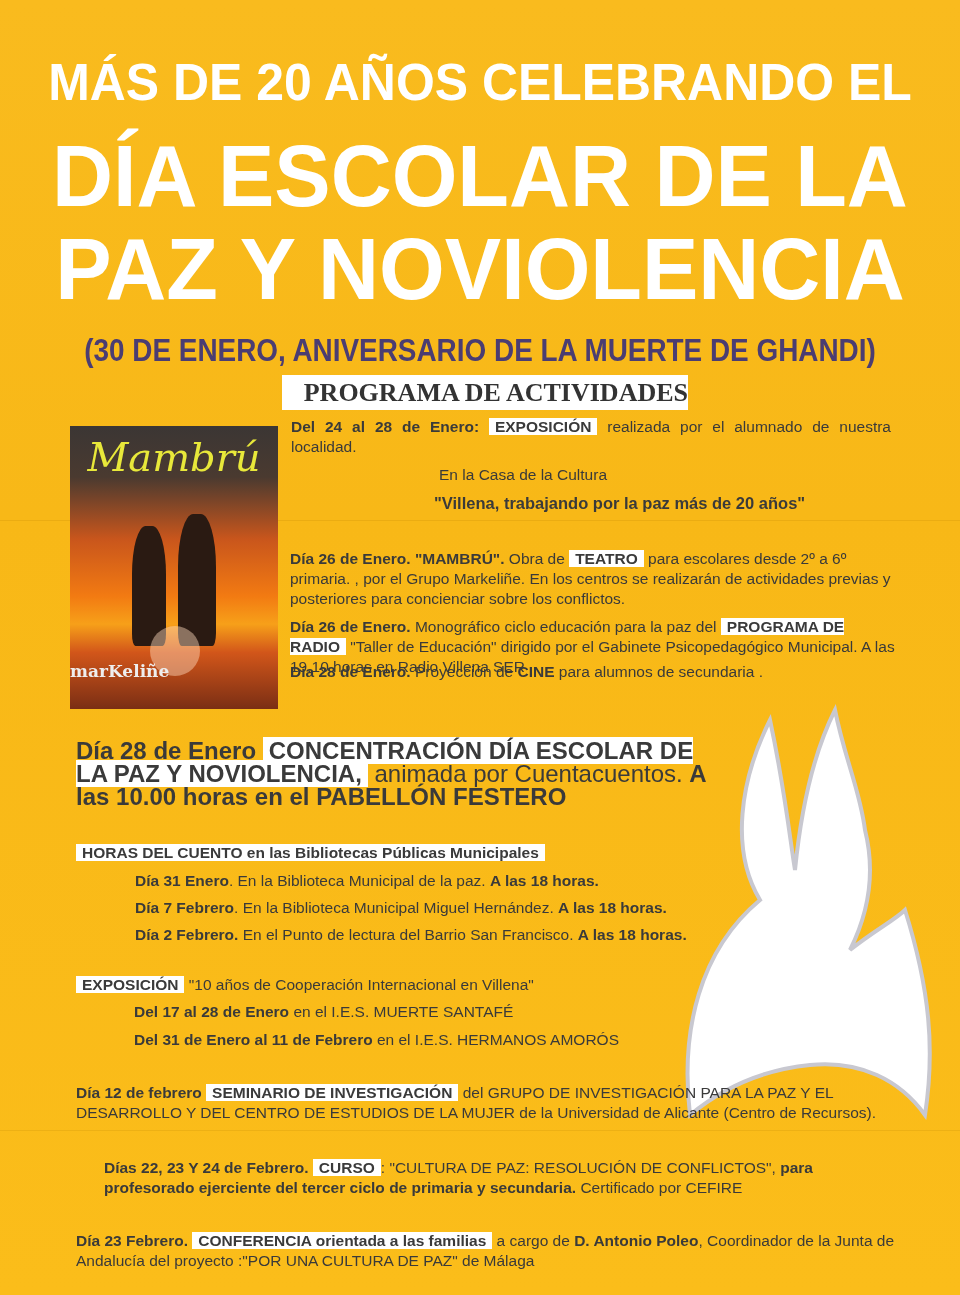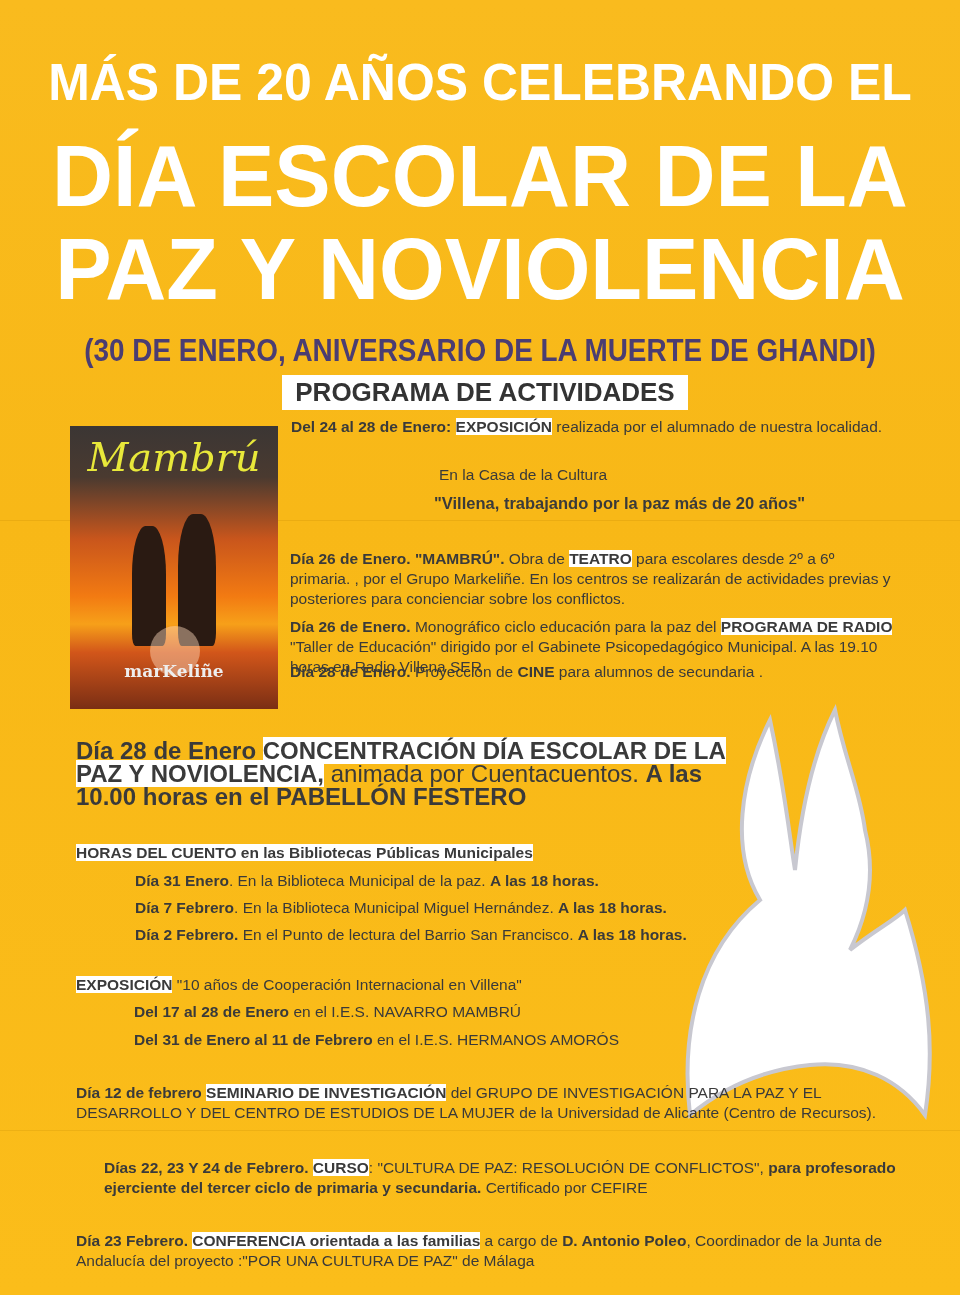--- a/index.html
+++ b/index.html
@@ -4,27 +4,27 @@
 <style>
   html,body{margin:0;padding:0;}
   body{width:960px;height:1295px;overflow:hidden;background:#f7b81c;position:relative;font-family:"Liberation Sans",sans-serif;color:#333;}
   .poster{position:absolute;inset:0;background:linear-gradient(180deg,#f9bb1e 0%,#f8b817 40%,#fbbd1a 100%);}
   .fold{position:absolute;left:0;right:0;height:1px;background:rgba(180,120,0,0.18);}
   .t1,.t2,.t3{position:absolute;left:0;width:960px;text-align:center;color:#fff;font-weight:bold;font-family:"Liberation Sans",sans-serif;letter-spacing:0px;}
   .t1{top:52px;font-size:52px;transform:scaleX(0.96);}
   .t2{top:125px;font-size:88px;transform:scaleX(0.96);}
   .t3{top:218px;font-size:88px;transform:scaleX(0.96);}
   .sub{position:absolute;top:333px;left:0;width:960px;text-align:center;font-size:31px;font-weight:bold;color:#4b3d72;transform:scaleX(0.9);}
-  .prog{position:absolute;top:375px;left:282px;width:406px;height:35px;background:#fff;text-align:center;font-weight:bold;font-size:26px;line-height:35px;color:#333;}
-  .hl{background:#fff;padding:0 0;}
+  .prog{position:absolute;top:375px;left:282px;width:406px;height:35px;background:#fff;text-align:right;font-weight:bold;font-size:26px;line-height:35px;color:#333;font-family:Liberation Serif, serif;}
+  .hl{background:#fff;padding:0 6px;}
   .b{font-weight:bold;}
   .blk{position:absolute;font-size:15.5px;line-height:20px;color:#3a3a3a;}
   .poster-img{position:absolute;left:70px;top:426px;width:208px;height:283px;background:linear-gradient(180deg,#3b3634 0%,#4a3a30 18%,#c9561c 40%,#f27a12 60%,#f7a019 70%,#d2561a 80%,#7a2e14 100%);overflow:hidden;}
   .poster-title{position:absolute;top:8px;left:0;width:100%;text-align:center;font-family:"DejaVu Serif",serif;font-style:italic;color:#e8e83a;font-size:40px;}
-  .poster-logo{position:absolute;bottom:28px;left:0;width:100%;text-align:center;font-family:"DejaVu Serif",serif;font-weight:bold;color:#eee;font-size:17px;}
+  .poster-logo{position:absolute;bottom:28px;left:0;width:100%;font-family:"DejaVu Serif",serif;font-weight:bold;color:#eee;font-size:17px;}
   .sil{position:absolute;background:#2a1a12;border-radius:40% 40% 10% 10%;}
   .dove{position:absolute;left:660px;top:700px;width:300px;height:420px;}
 </style>
 </head>
 <body>
 
 <div class="poster">
   <div class="fold" style="top:520px"></div>
   <div class="fold" style="top:1130px"></div>
 
@@ -99,21 +99,21 @@
     <span>En el Punto de lectura del Barrio San Francisco.</span>
     <span class="b">A las 18 horas.</span>
   </div>
 
   <div class="blk" style="left:76px;top:975px;">
     <span class="b hl">EXPOSICIÓN</span>
     <span>"10 años de Cooperación Internacional en Villena"</span>
   </div>
   <div class="blk" style="left:134px;top:1002px;">
     <span class="b">Del 17 al 28 de Enero</span>
-    <span>en el I.E.S. NAVARRO MAMBRÚ</span>
+    <span>en el I.E.S. MUERTE SANTAFÉ</span>
   </div>
   <div class="blk" style="left:134px;top:1030px;">
     <span class="b">Del 31 de Enero al 11 de Febrero</span>
     <span>en el I.E.S. HERMANOS AMORÓS</span>
   </div>
 
   <div class="blk" style="left:76px;top:1083px;width:800px;">
     <span class="b">Día 12 de febrero</span>
     <span class="b hl">SEMINARIO DE INVESTIGACIÓN</span>
     <span>del GRUPO DE INVESTIGACIÓN PARA LA PAZ Y EL DESARROLLO Y DEL CENTRO DE ESTUDIOS DE LA MUJER de la Universidad de Alicante (Centro de Recursos).</span>

